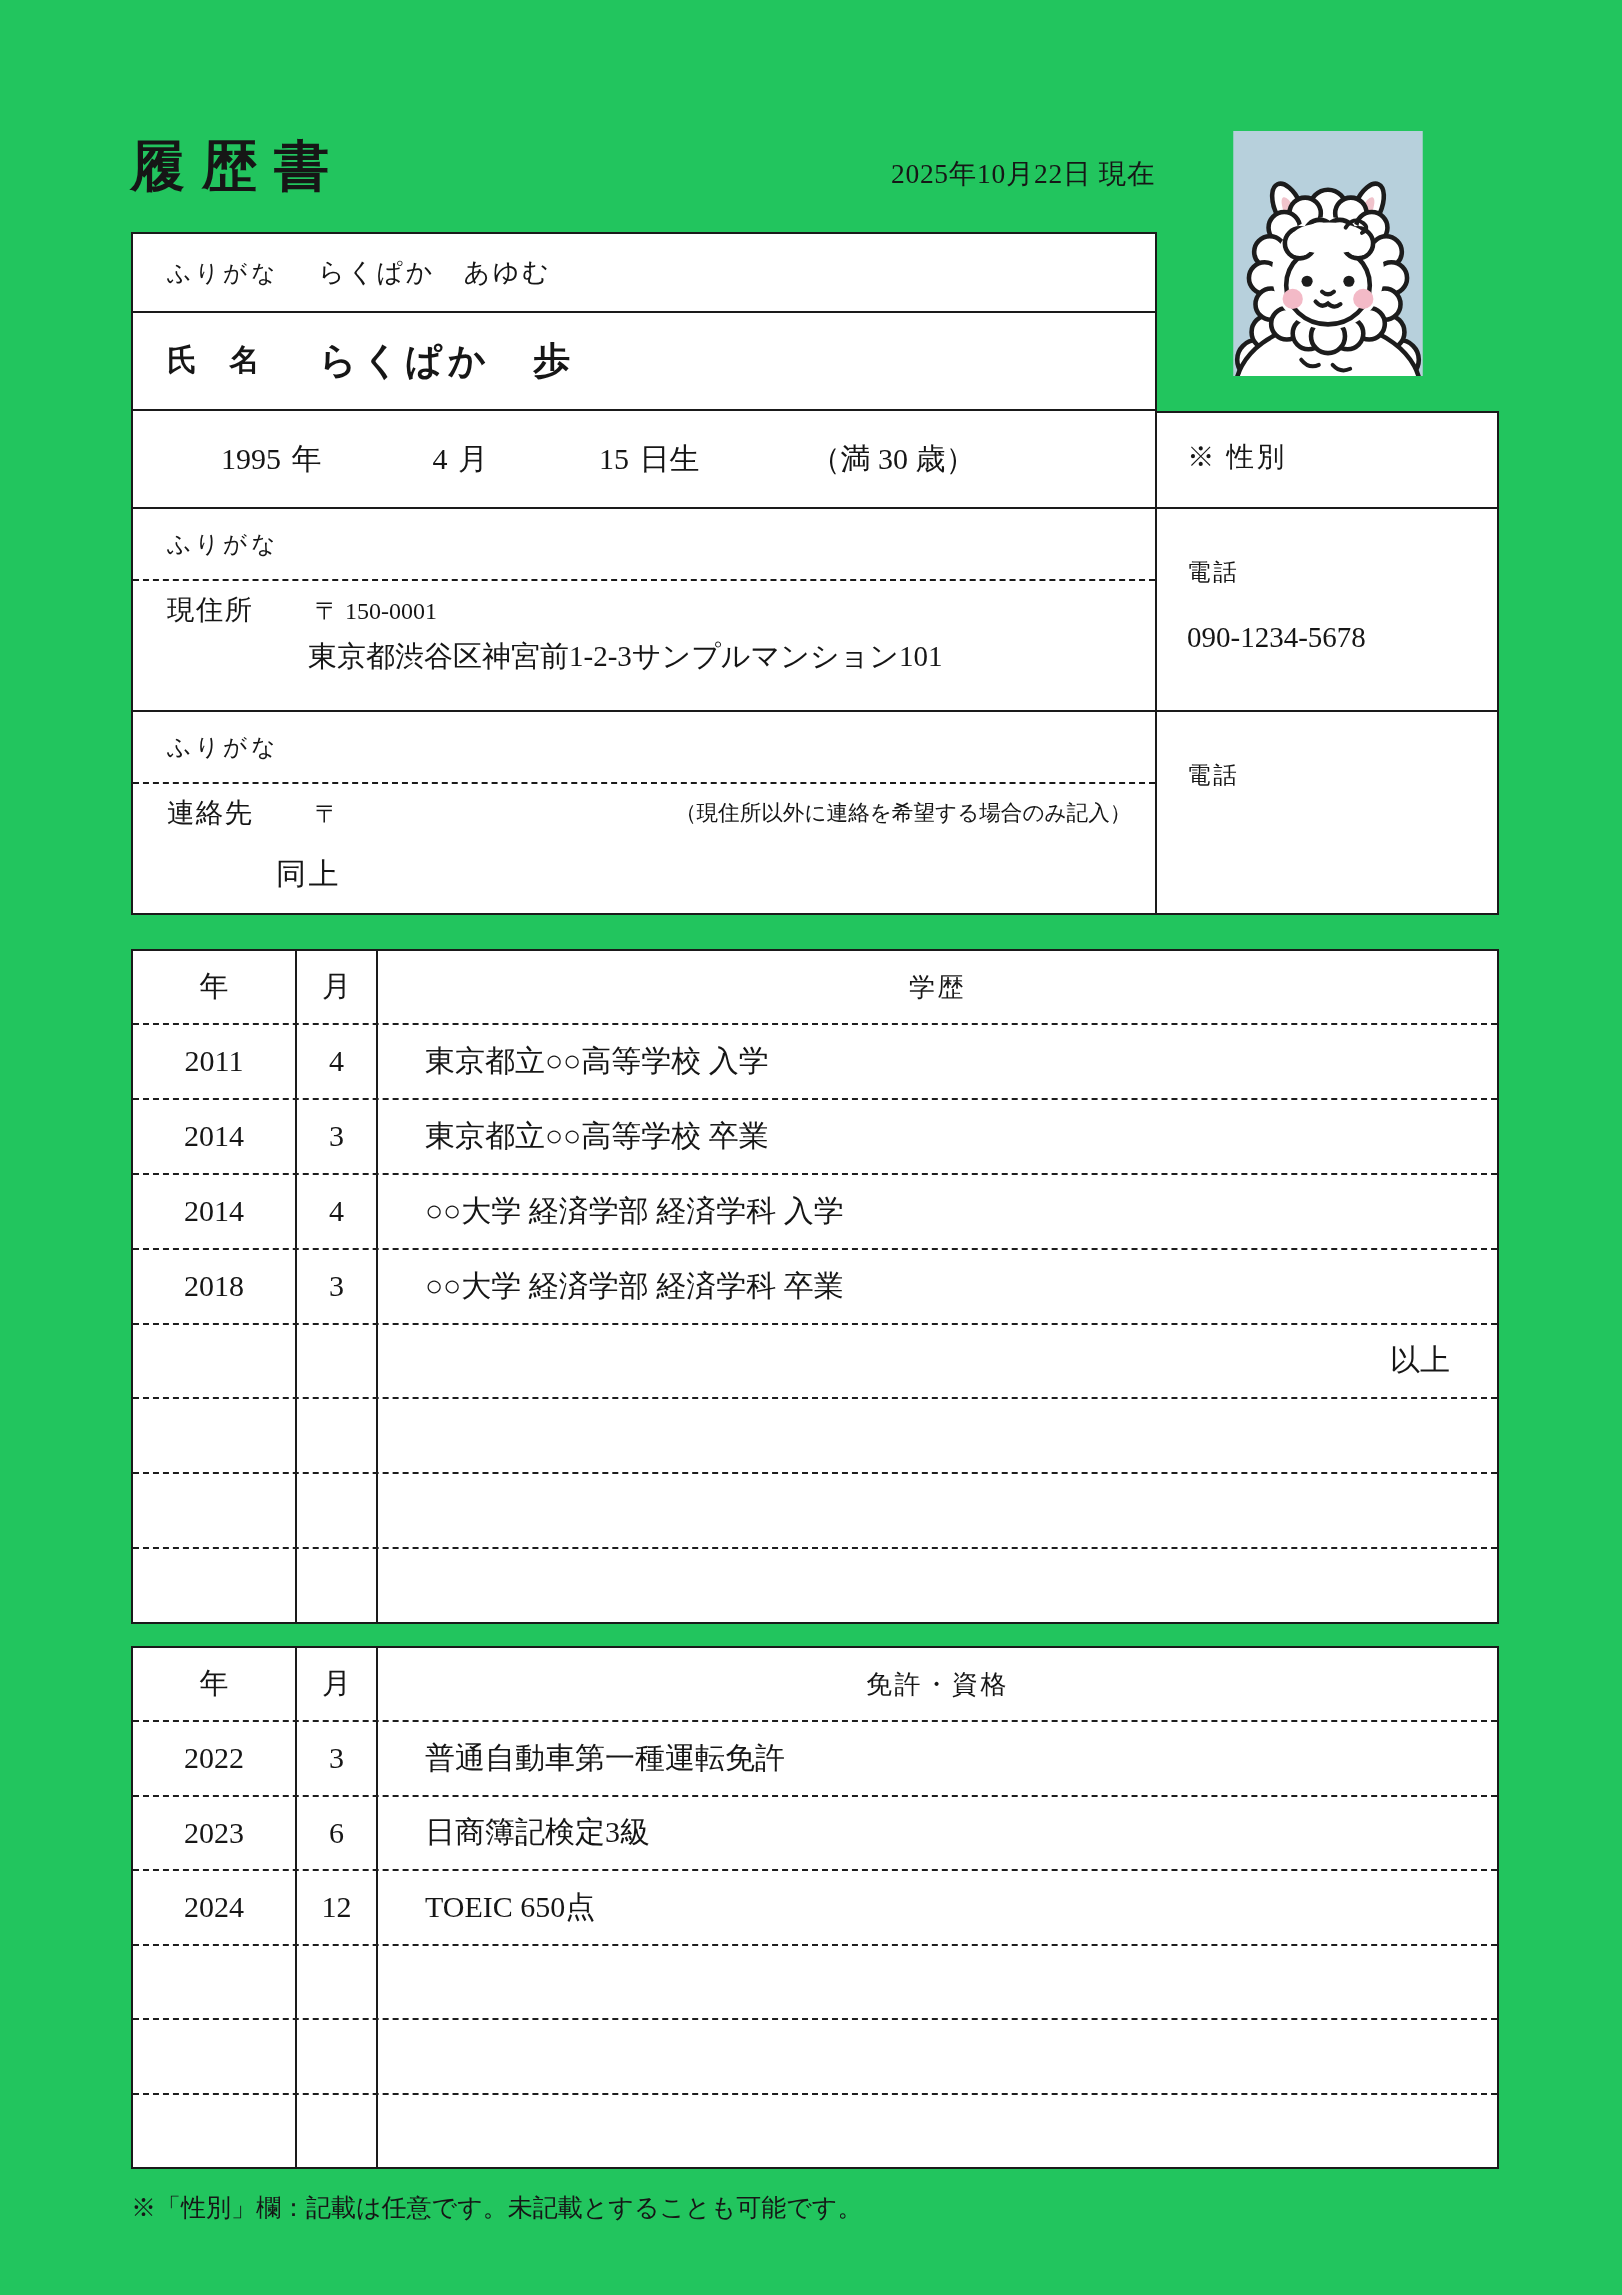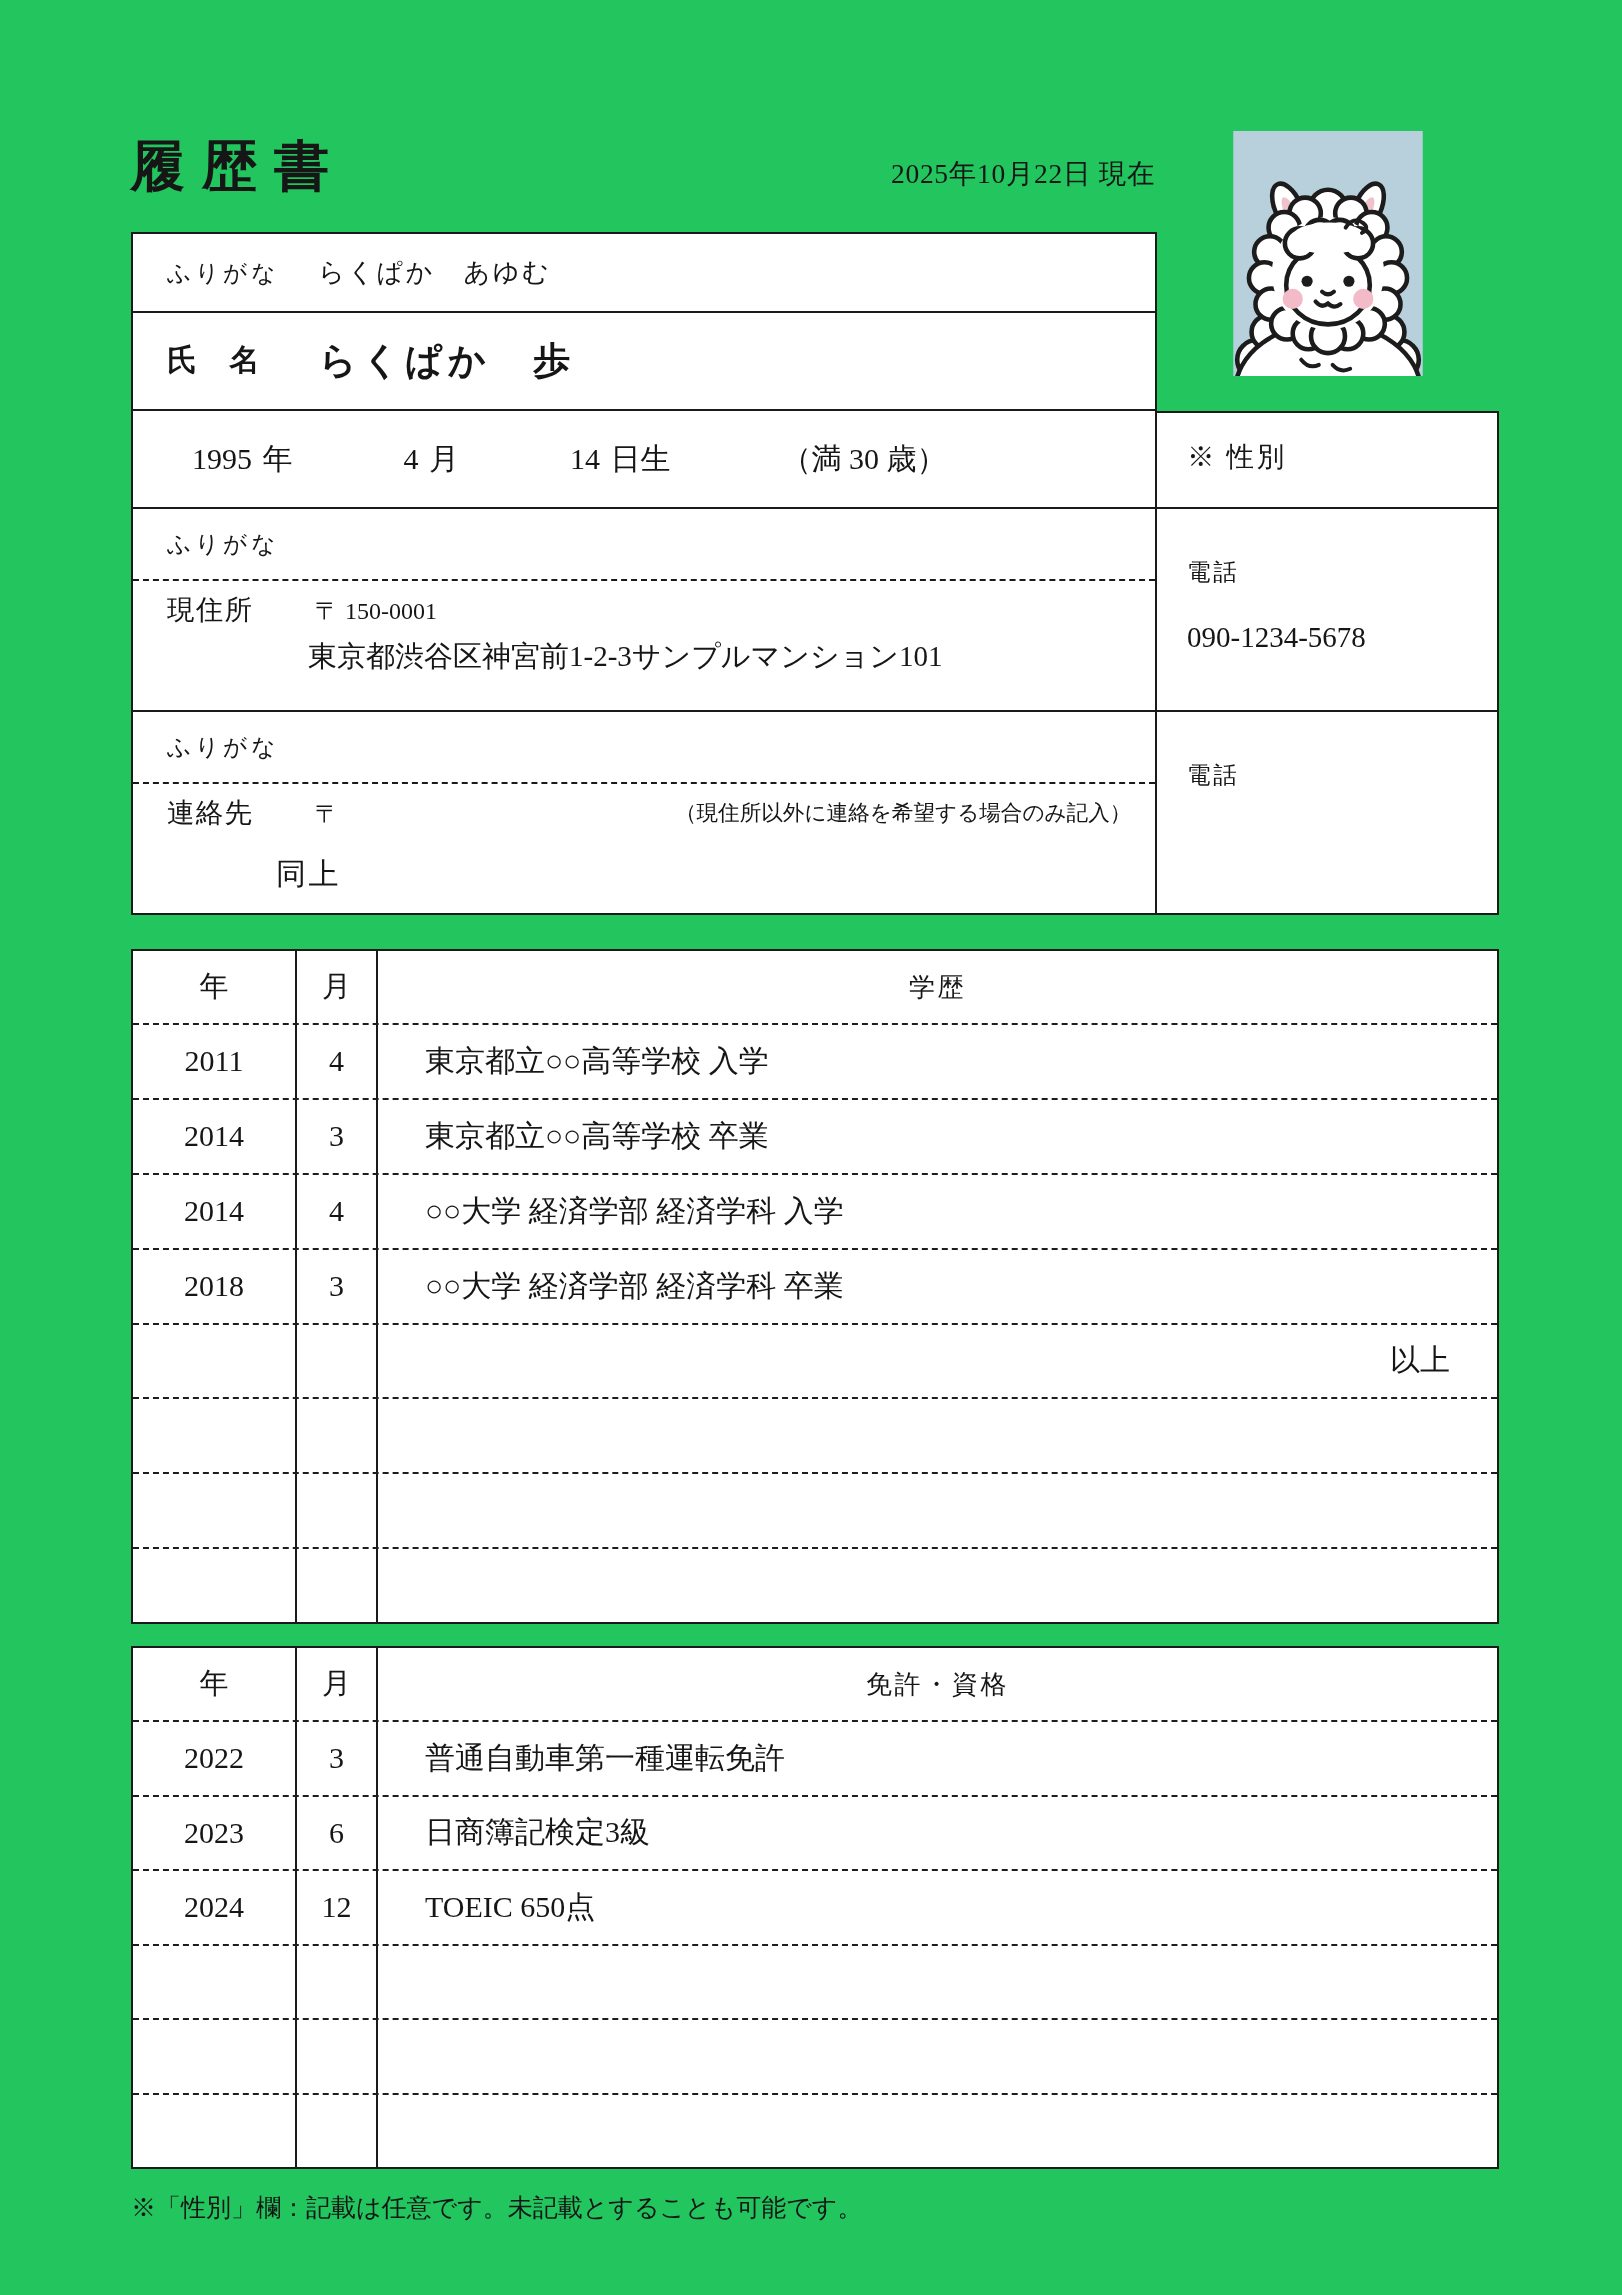--- a/index.html
+++ b/index.html
@@ -19,21 +19,21 @@
   .furirow{height:79px;border-bottom:2px solid #1a1a1a;display:flex;align-items:center;
            padding-left:34px;box-sizing:border-box;}
   .furilabel{font-size:23.6px;letter-spacing:3.9px;}
   .furival{font-size:26px;margin-left:39px;letter-spacing:2.6px;}
   .namerow{height:95px;display:flex;align-items:center;padding-left:34px;box-sizing:border-box;font-weight:bold;}
   .namelabel{font-size:30px;letter-spacing:1.3px;}
   .nameval{font-size:37px;margin-left:58px;letter-spacing:5.2px;}
 
   
   .birthrow{left:131px;top:411px;width:1026px;height:98px;display:flex;align-items:center;
-            padding-left:59px;font-size:30px;}
+            padding-left:88px;font-size:30px;}
   .bunit{margin-left:10.5px;}
   .bgap{margin-right:111px;}
   .genderbox{left:1157px;top:411px;width:342px;height:98px;border-left:none;
              padding:26px 0 0 30px;font-size:27.5px;letter-spacing:2.6px;}
 
   
   .addrbox{left:131px;top:509px;width:1026px;height:203px;}
   .contactbox{left:131px;top:712px;width:1026px;height:203px;}
   .furirow2{height:72px;display:flex;align-items:center;padding-left:34px;
             border-bottom:2.6px dashed #1a1a1a;box-sizing:border-box;}
@@ -149,21 +149,21 @@
     </div>
     <div class="namerow">
       <span class="namelabel">氏　名</span>
       <span class="nameval">らくぱか　歩</span>
     </div>
   </div>
 
   <div class="box nt birthrow">
     <span class="bgap"><span>1995</span><span class="bunit">年</span></span>
     <span class="bgap"><span>4</span><span class="bunit">月</span></span>
-    <span class="bgap"><span>14</span><span class="bunit">日生</span></span>
+    <span class="bgap"><span>15</span><span class="bunit">日生</span></span>
     <span>（満 30 歳）</span>
   </div>
 
   <div class="box genderbox">
     <span>※ 性別</span>
   </div>
 
   <div class="box nt addrbox">
     <div class="furirow2">
       <span class="furilabel">ふりがな</span>

